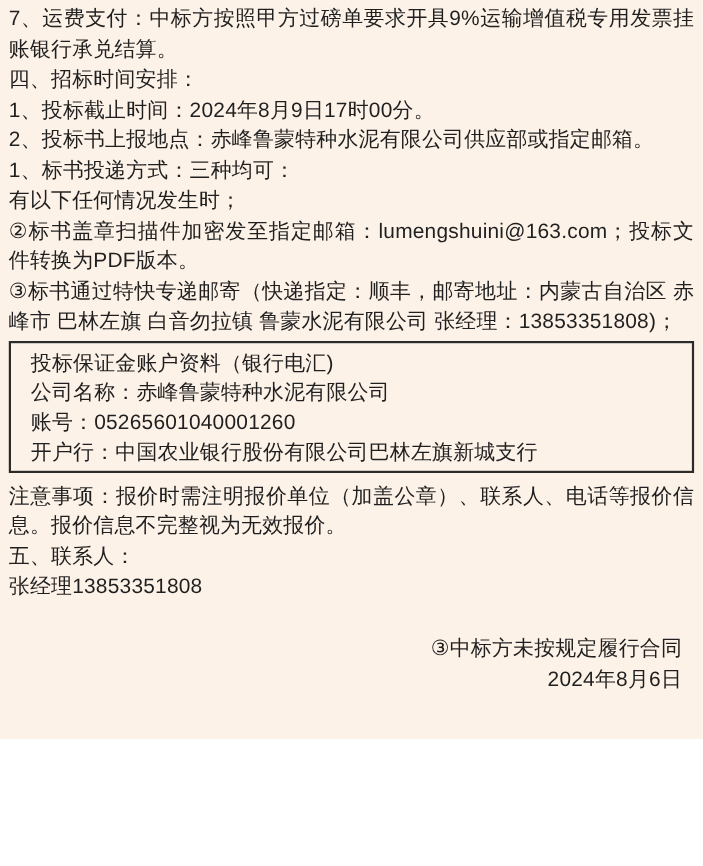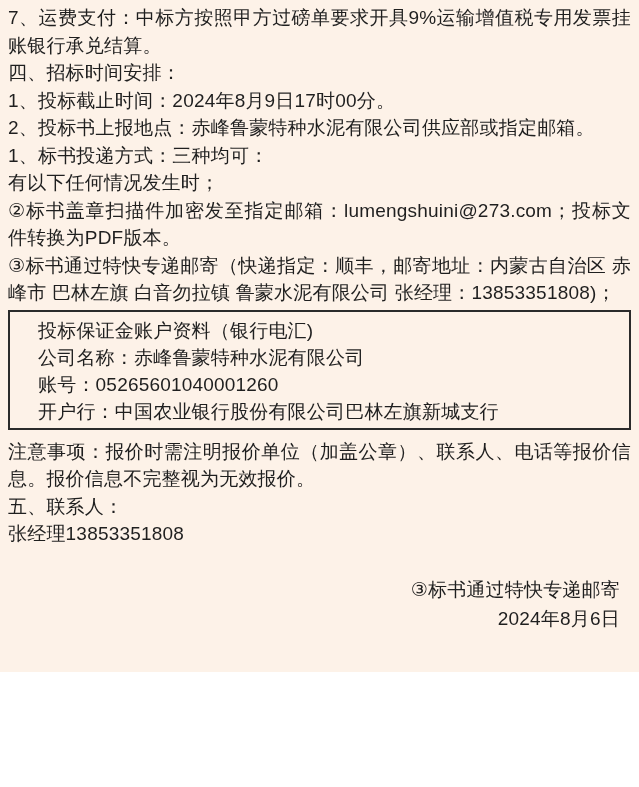--- a/index.html
+++ b/index.html
@@ -34,21 +34,21 @@
     letter-spacing:0.2px;
     word-break:break-word;
   }
   .heading{
     font-weight:normal;
   }
   .bank-box{
     box-sizing:border-box;
     border:2px solid #2b2b2b;
     margin-top:3px;
-    padding:5px 10px 3px 28px;
+    padding:5px 10px 3px 18px;
   }
   .bank-box .line{
     line-height:27px;
     text-align:left;
   }
   .notice{
     margin-top:8px;
   }
   .signature{
     margin-top:27px;
@@ -72,36 +72,36 @@
     <p class="line heading">四、招标时间安排：</p>
 
     <p class="line">1、投标截止时间：2024年8月9日17时00分。</p>
 
     <p class="line">2、投标书上报地点：赤峰鲁蒙特种水泥有限公司供应部或指定邮箱。</p>
 
     <p class="line">1、标书投递方式：三种均可：</p>
 
     <p class="line">有以下任何情况发生时；</p>
 
-    <p class="line">②标书盖章扫描件加密发至指定邮箱：lumengshuini@273.com；投标文件转换为PDF版本。</p>
+    <p class="line">②标书盖章扫描件加密发至指定邮箱：lumengshuini@163.com；投标文件转换为PDF版本。</p>
 
     <p class="line">③标书通过特快专递邮寄（快递指定：顺丰，邮寄地址：内蒙古自治区 赤峰市 巴林左旗 白音勿拉镇 鲁蒙水泥有限公司 张经理：13853351808)；</p>
 
     <div class="bank-box">
       <p class="line">投标保证金账户资料（银行电汇)</p>
       <p class="line">公司名称：赤峰鲁蒙特种水泥有限公司</p>
       <p class="line">账号：05265601040001260</p>
       <p class="line">开户行：中国农业银行股份有限公司巴林左旗新城支行</p>
     </div>
 
     <p class="line notice">注意事项：报价时需注明报价单位（加盖公章）、联系人、电话等报价信息。报价信息不完整视为无效报价。</p>
 
     <p class="line heading">五、联系人：</p>
 
     <p class="line">张经理13853351808</p>
 
     <div class="signature">
-      <p class="line">③标书通过特快专递邮寄</p>
+      <p class="line">③中标方未按规定履行合同</p>
       <p class="line">2024年8月6日</p>
     </div>
 
   </div>
 </div>
 
 </body></html>

